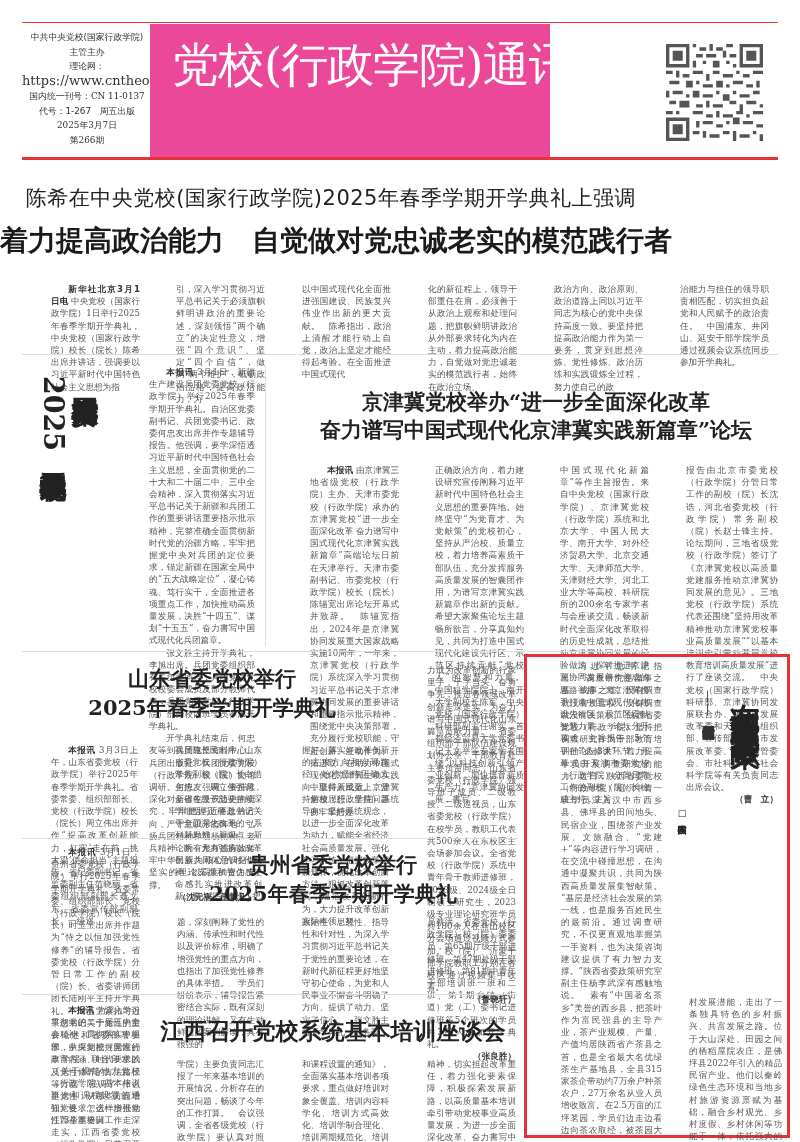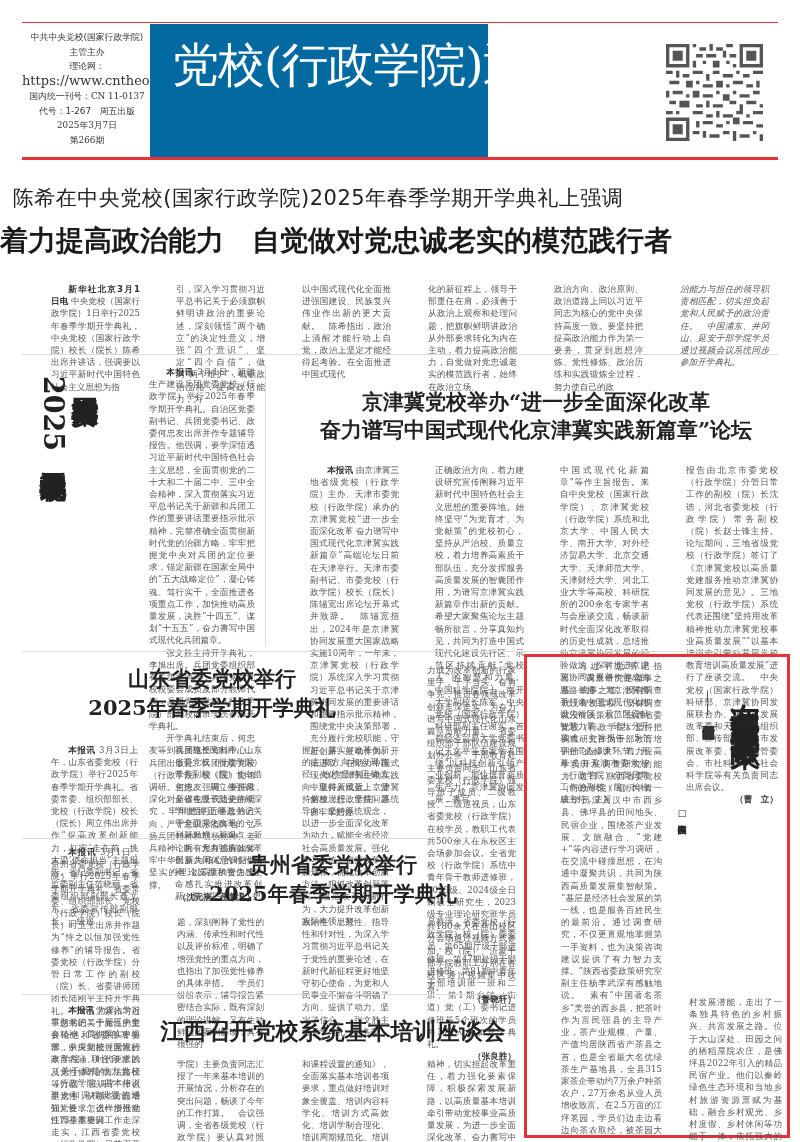--- a/index.html
+++ b/index.html
@@ -7,28 +7,28 @@
 body{font-family:"DejaVu Serif",serif;color:#333;position:relative;}
 .abs{position:absolute;}
 .txt{font-size:8.6px;line-height:12.2px;color:#555;text-align:justify;word-break:break-all;}
 .txt p{text-indent:2em;margin-left:29px;}
 .txt p.first{text-indent:0;}
 .lead{font-weight:bold;color:#333;font-family:"DejaVu Sans",sans-serif;}
 .byline{text-align:right;font-weight:bold;color:#333;font-family:Liberation Sans, sans-serif;}
 .hr{position:absolute;height:1px;background:#ddd;}
 #mast-info{left:22px;top:24px;width:130px;height:134px;text-align:center;font-size:8.8px;line-height:14.5px;color:#333;padding-top:6px;font-family:"DejaVu Sans",sans-serif;}
 #mast-info .n{font-family:"DejaVu Serif",serif;}
-#mast-red{left:150px;top:24px;width:338px;height:134px;background:#0369a1;padding-left:12px;}
+#mast-red{left:150px;top:24px;width:400px;height:134px;background:#ec4899;padding-left:12px;}
 #mast-title{left:22px;top:10px;font-size:47px;color:#fff;font-family:"DejaVu Serif",serif;letter-spacing:-1px;white-space:nowrap;}
 #mast-sub{left:174px;top:80px;font-size:28px;color:#fff;font-style:italic;font-weight:bold;font-family:"DejaVu Serif",serif;white-space:nowrap;}
 #mast-line{left:22px;top:22px;width:756px;height:1px;background:#e53238;}
 #mast-bottom{left:22px;top:157px;width:756px;height:3px;background:#e53238;}
 #qr{left:666px;top:44px;width:97px;height:97px;}
 
-#kicker{left:0;top:184px;width:636px;text-align:center;font-size:21px;color:#222;font-family:"DejaVu Sans",sans-serif;letter-spacing:0.5px;}
+#kicker{left:0;top:184px;width:636px;text-align:right;font-size:21px;color:#222;font-family:"DejaVu Sans",sans-serif;letter-spacing:0.5px;}
 #headline{left:0;top:222px;width:800px;font-size:28px;font-weight:bold;color:#1a1a1a;font-family:"DejaVu Sans",sans-serif;letter-spacing:0px;}
 .col{position:absolute;}
 
 .vtitle{writing-mode:vertical-rl;font-family:"DejaVu Serif",serif;font-weight:bold;color:#222;}
 .h2{font-family:"DejaVu Serif",serif;font-weight:bold;color:#222;text-align:center;}
 #redbox{left:524px;top:654px;width:266px;height:484px;border:3px solid #e53238;}
 </style>
 </head>
 <body>
 
@@ -72,21 +72,21 @@
 </div>
 <div class="col txt" style="left:273px;top:283px;width:118px;">
   <p class="first">以中国式现代化全面推进强国建设、民族复兴伟业作出新的更大贡献。　陈希指出，政治上清醒才能行动上自觉，政治上坚定才能经得起考验。在全面推进中国式现代</p>
 </div>
 <div class="col txt" style="left:399px;top:283px;width:118px;">
   <p class="first">化的新征程上，领导干部重任在肩，必须善于从政治上观察和处理问题，把旗帜鲜明讲政治从外部要求转化为内在主动，着力提高政治能力，自觉做对党忠诚老实的模范践行者，始终在政治立场、</p>
 </div>
 <div class="col txt" style="left:525px;top:283px;width:118px;">
   <p class="first">政治方向、政治原则、政治道路上同以习近平同志为核心的党中央保持高度一致。要坚持把提高政治能力作为第一要务，贯穿到思想淬炼、党性修炼、政治历练和实践锻炼全过程，努力使自己的政</p>
 </div>
-<div class="col txt" style="left:651px;top:283px;width:118px;font-style:italic;">
+<div class="col txt" style="left:651px;top:283px;width:118px;">
   <p class="first">治能力与担任的领导职责相匹配，切实担负起党和人民赋予的政治责任。　中国浦东、井冈山、延安干部学院学员通过视频会议系统同步参加开学典礼。</p>
 </div>
 <div class="hr" style="left:22px;top:354px;width:756px;"></div>
 
 <div class="col vtitle" style="left:70px;top:376px;font-size:27px;line-height:30px;">兵团党委党校举行</div>
 <div class="col vtitle" style="left:38px;top:376px;font-size:27px;line-height:30px;">2025年春季学期开学典礼</div>
 <div class="col txt" style="left:120px;top:366px;width:135px;">
   <p><span class="lead">本报讯</span> <span>3月1日，新疆生产建设兵团党委党校（行政学院）举行2025年春季学期开学典礼。自治区党委副书记、兵团党委书记、政委何忠友出席并作专题辅导报告。他强调，要学深悟透习近平新时代中国特色社会主义思想，全面贯彻党的二十大和二十届二中、三中全会精神，深入贯彻落实习近平总书记关于新疆和兵团工作的重要讲话重要指示批示精神，完整准确全面贯彻新时代党的治疆方略，牢牢把握党中央对兵团的定位要求，锚定新疆在国家全局中的“五大战略定位”，凝心铸魂、笃行实干，全面推进各项重点工作，加快推动高质量发展，决胜“十四五”、谋划“十五五”，奋力書写中国式现代化兵团篇章。</span></p>
   <p>张文胜主持开学典礼，李旭出席。兵团党委组织部有关负责同志，兵团党委党校校委会成员及部分教师代表，兵团党委党校（行政学院）部分校内班学员参加开学典礼。</p>
   <p>开学典礼结束后，何忠友等到兵团屯垦资料中心、兵团出版社、兵团党委党校（行政学院）校（院）史馆调研。何忠友强调，要持续深化对新疆屯垦戍边史的研究，牢牢把握正确政治方向，严守意识形态阵地，弘扬兵团精神和胡杨精神、老兵精神，为有形有感有效铸牢中华民族共同体意识提供坚实的理论支撑和智力支撑。</p>

